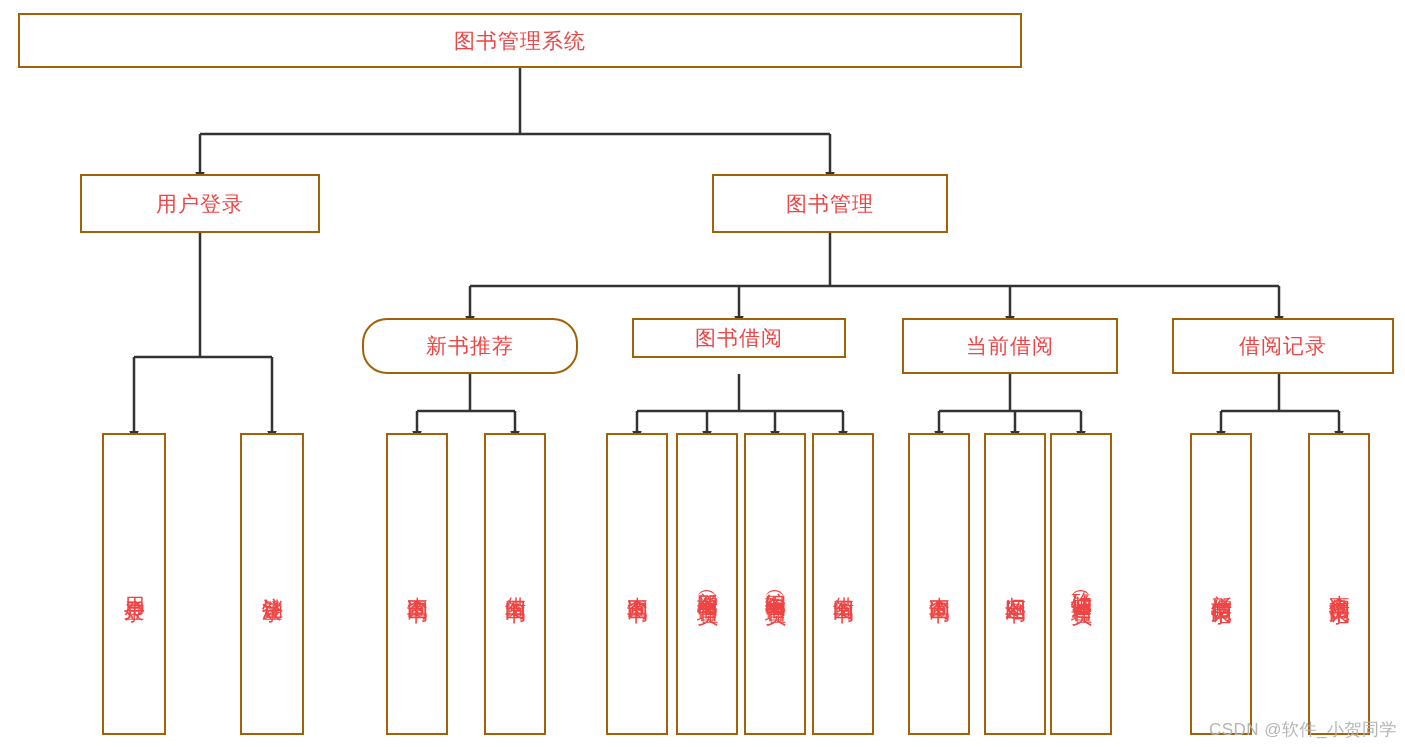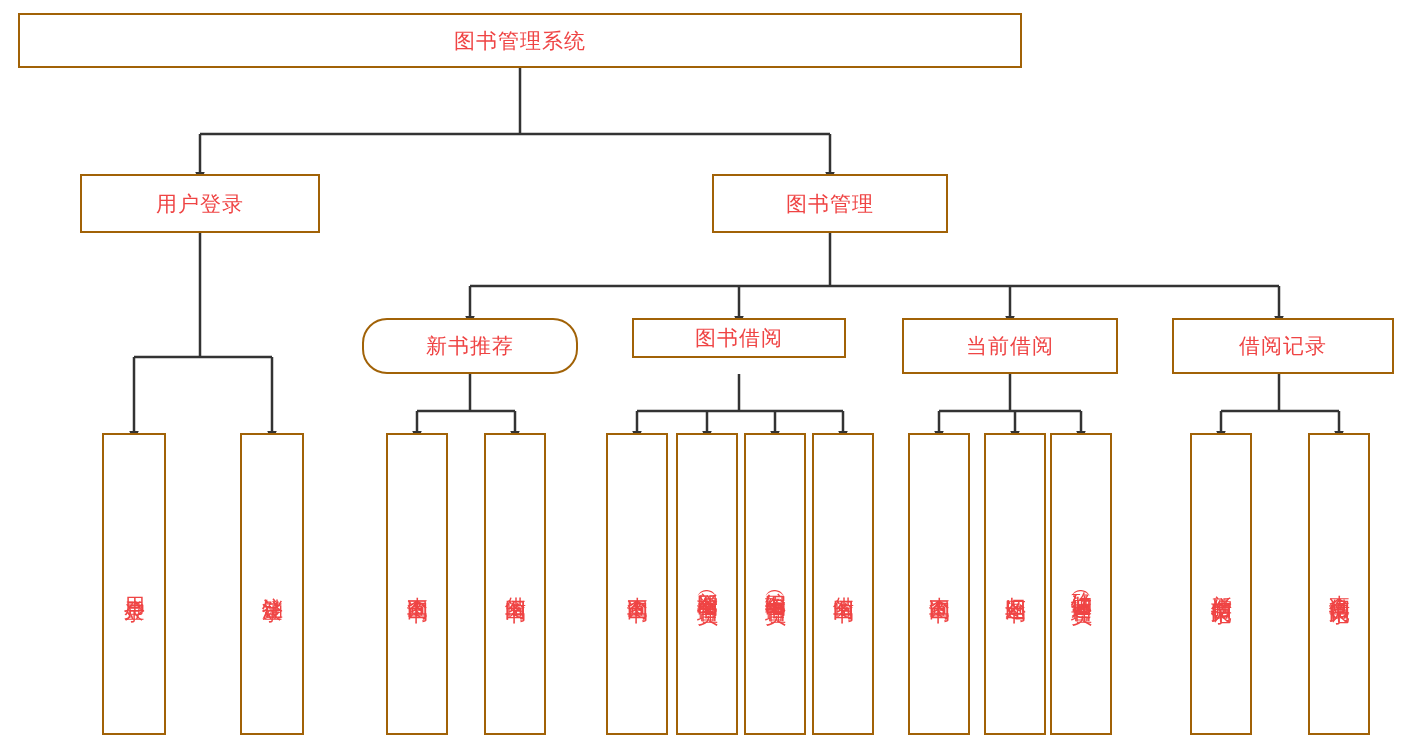--- a/index.html
+++ b/index.html
@@ -173,14 +173,15 @@
         <span class="node-label">确认归还（管理员）</span>
       </div>
       <div class="node-box vertical" style="left: 1190px; top: 433px; width: 62px; height: 302px;">
         <span class="node-label">新增借阅记录</span>
       </div>
       <div class="node-box vertical" style="left: 1308px; top: 433px; width: 62px; height: 302px;">
         <span class="node-label">查询借阅记录</span>
       </div>
     </div>
 
+  <div id="watermark">CSDN @软件_小贺同学</div>
 
 </div>
 
 </body></html>

